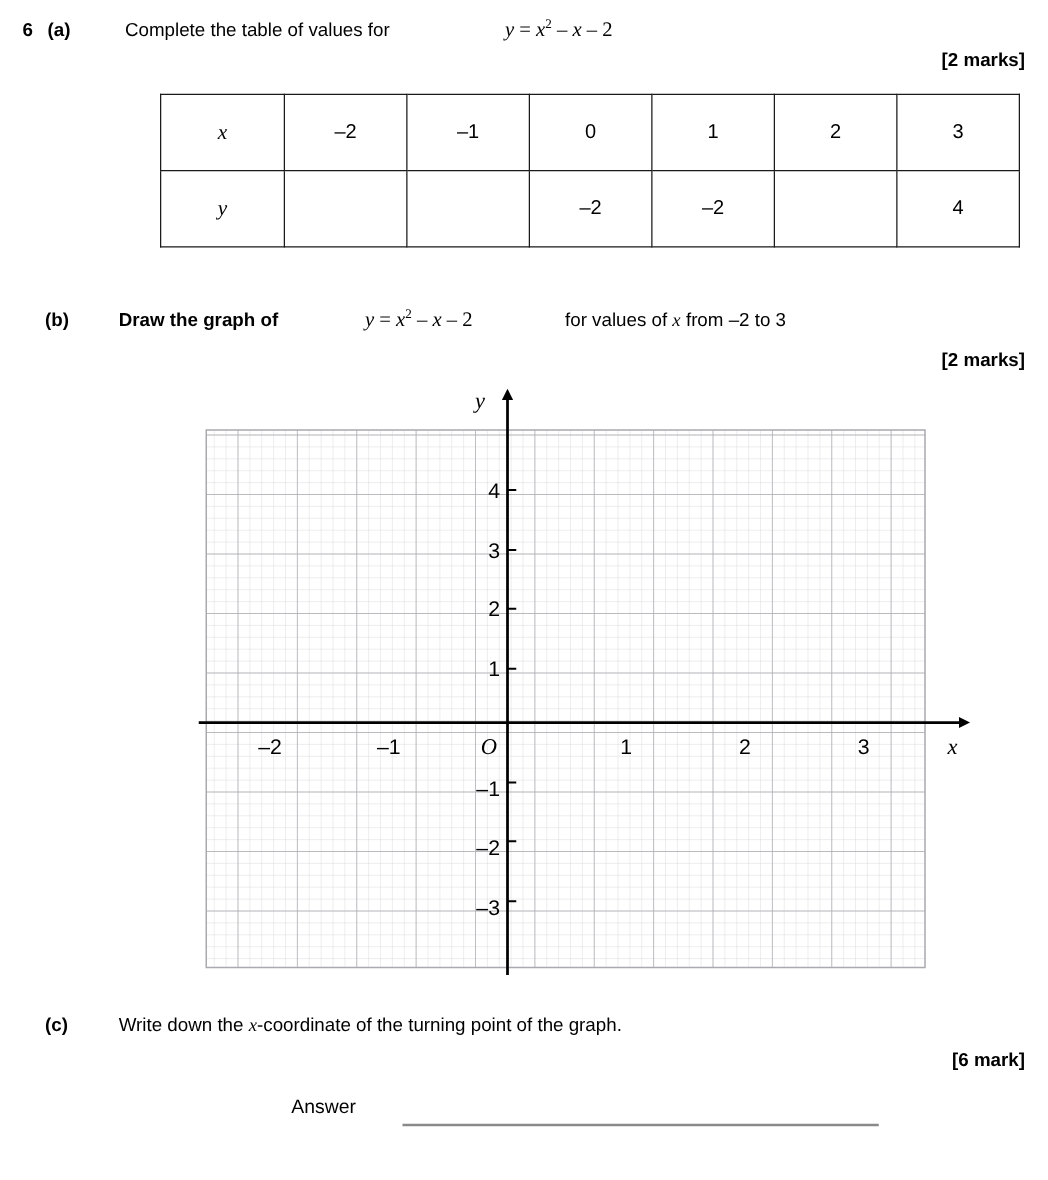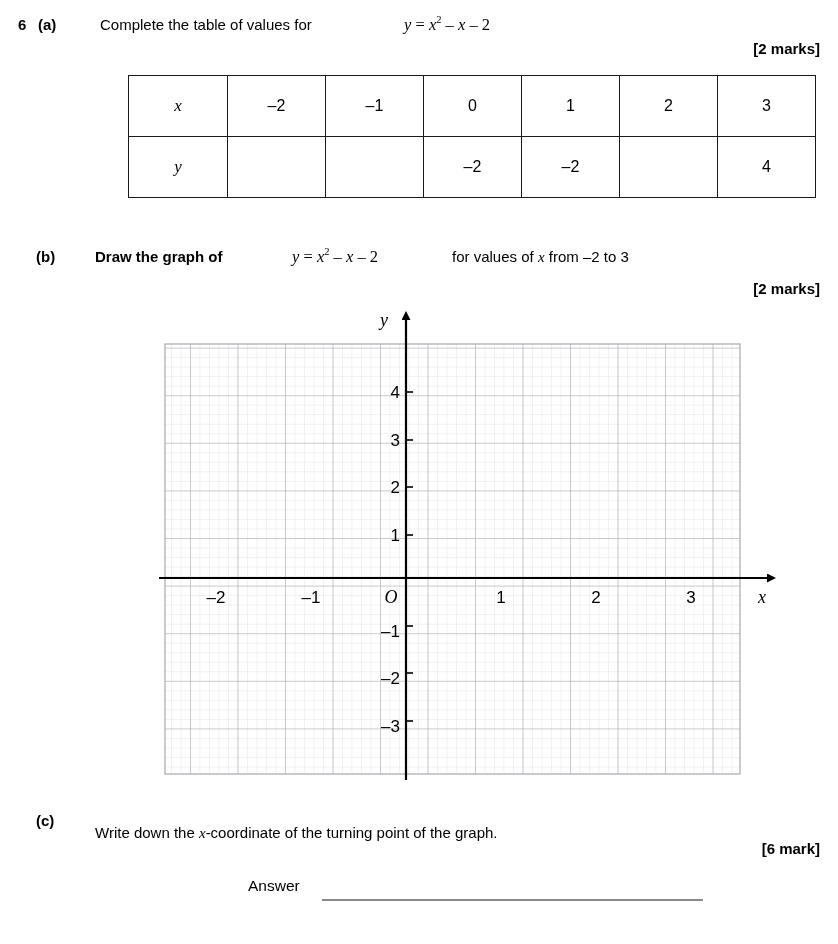--- a/index.html
+++ b/index.html
@@ -86,21 +86,21 @@
     left: 0;
     top: 300px;
     width: 838px;
     height: 500px;
   }
   #graph-svg { display: block; }
 
   
   #answer-label {
     position: absolute;
-    left: 248px;
+    left: 233px;
     top: 877px;
     font-size: 15.5px;
   }
   #answer-rule {
     position: absolute;
     left: 322px;
     top: 899px;
     width: 381px;
     height: 2px;
     background: #8a8a8a;
@@ -220,20 +220,20 @@
     </g>
 
     <text x="391" y="303" font-family="'Liberation Serif', serif" font-style="italic" font-size="18" fill="#000000" text-anchor="middle">O</text>
 
     <text x="384" y="26" font-family="'Liberation Serif', serif" font-style="italic" font-size="18" fill="#000000" text-anchor="middle">y</text>
     <text x="762" y="303" font-family="'Liberation Serif', serif" font-style="italic" font-size="18" fill="#000000" text-anchor="middle">x</text>
   </svg>
 </div>
 
 <div class="partlabel" style="left:36px; top:812px;">(c)</div>
-<div class="prompt" style="left:95px; top:812px;margin-top:12px;">
+<div class="prompt" style="left:95px; top:812px;">
   <span>Write down the</span>
   <span class="italmath">x</span><span>-coordinate of the turning point of the graph.</span>
 </div>
 <div class="marks" style="top:840px;">[6 mark]</div>
 
 <div id="answer-label">Answer</div>
 <div id="answer-rule"></div>
 
 </body></html>

